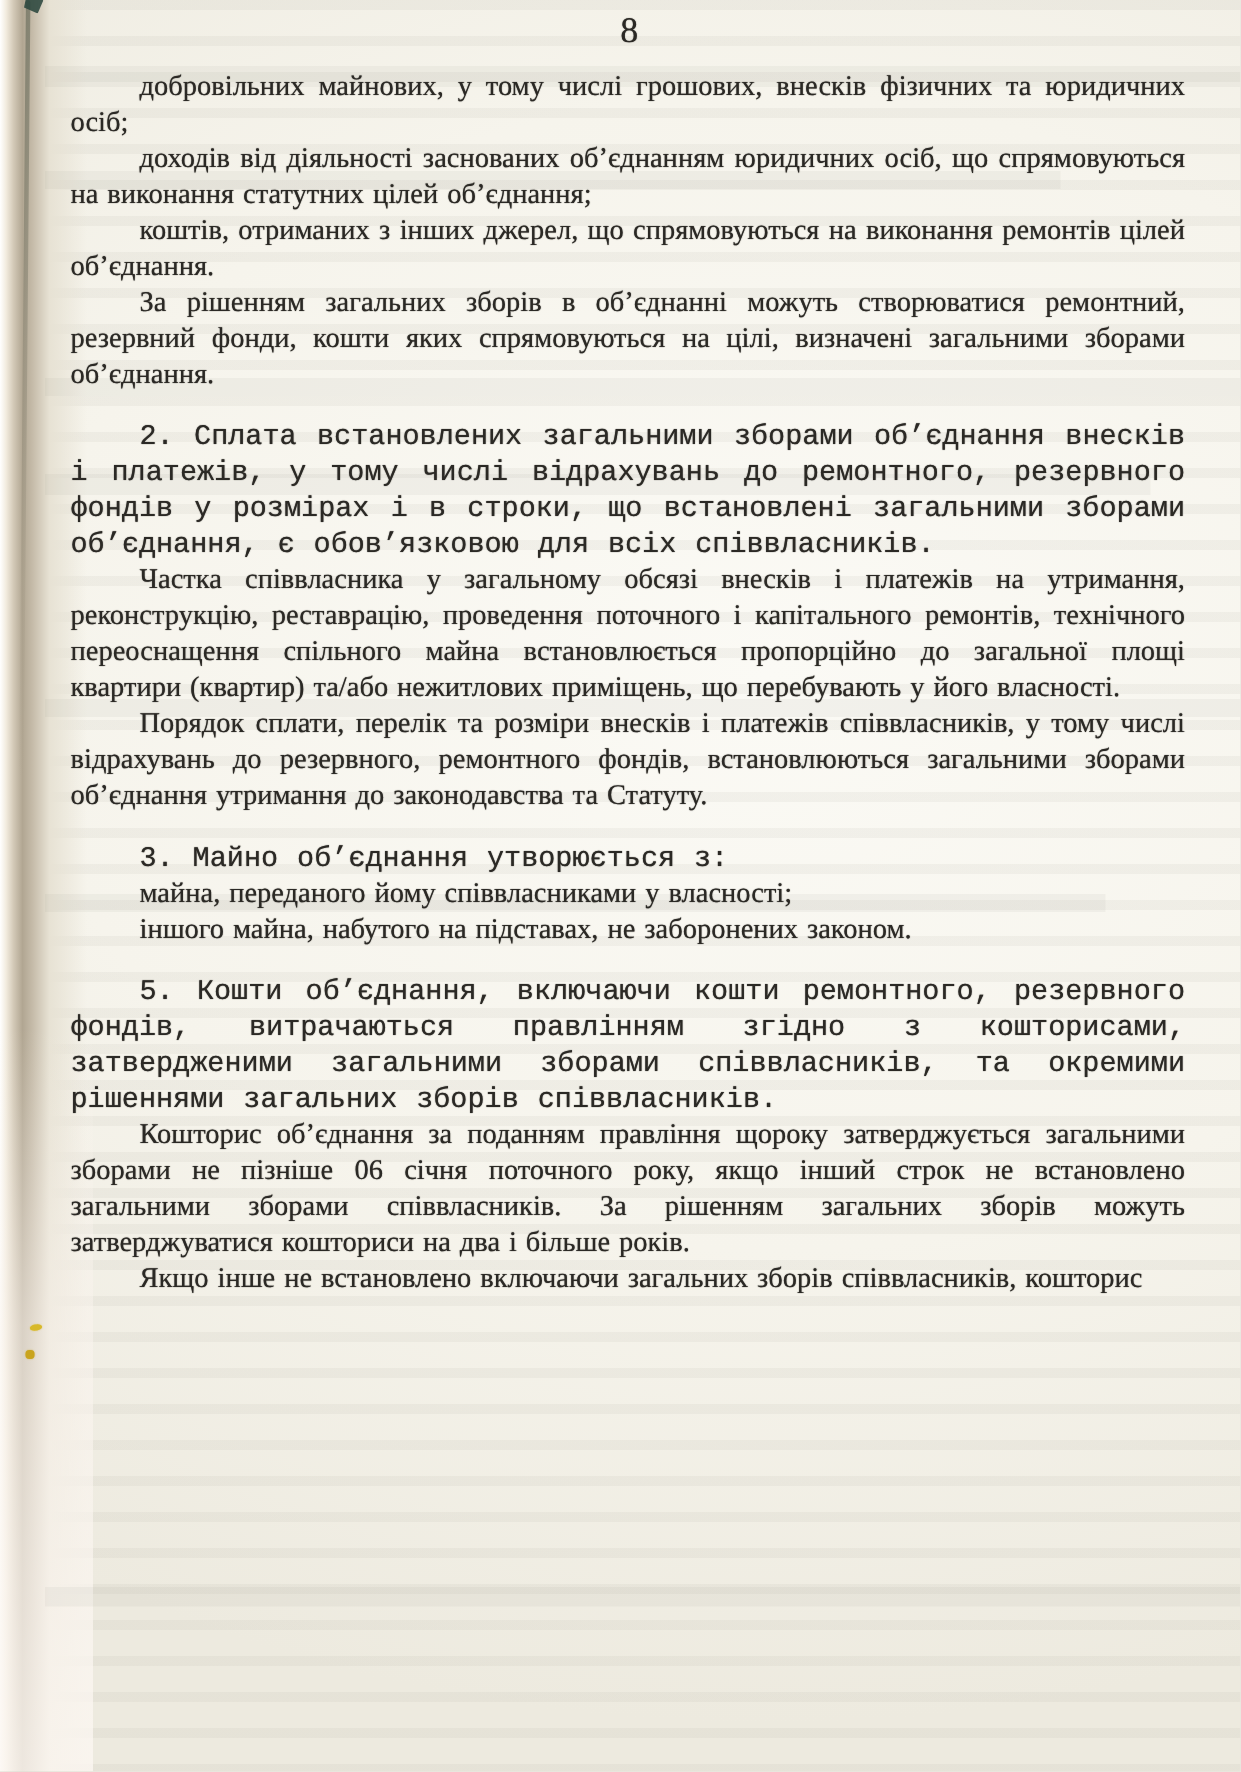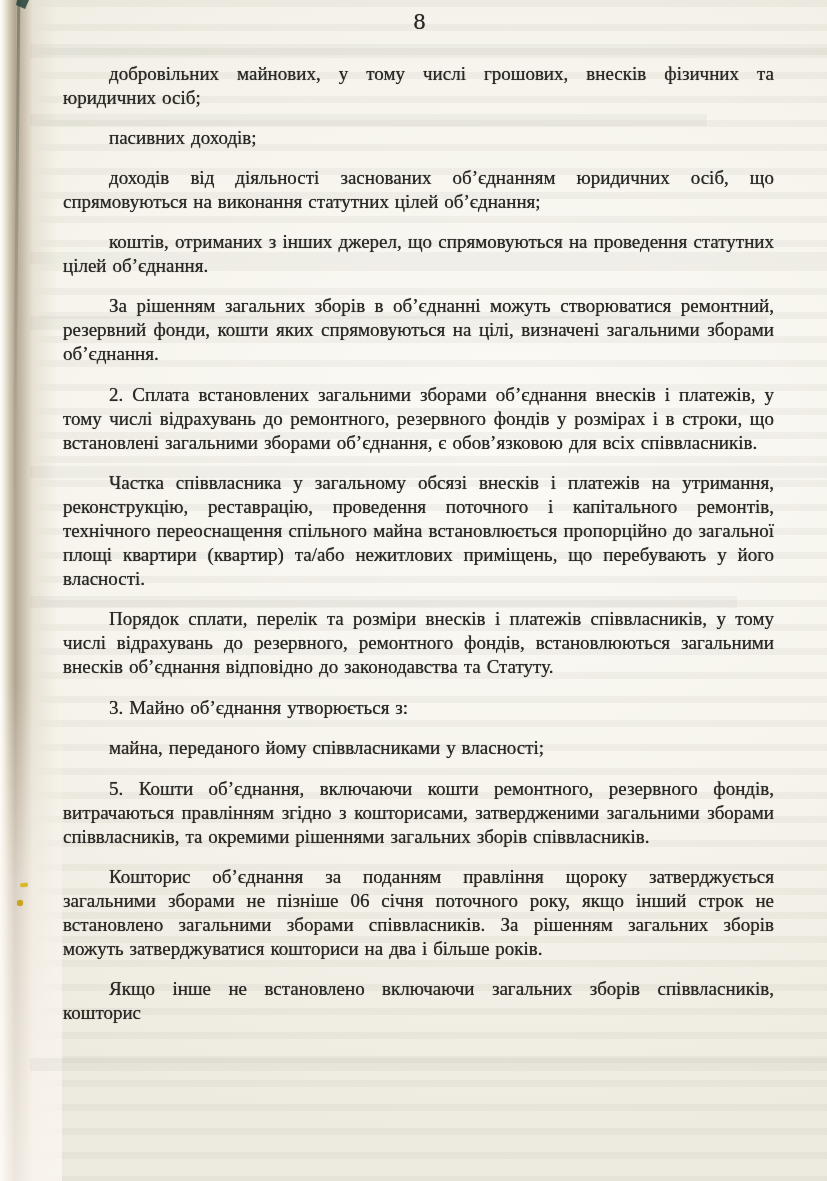--- a/index.html
+++ b/index.html
@@ -76,22 +76,22 @@
     text-shadow:0 0 .7px rgba(43,41,37,.8);
   }
   .doc-body{
     position:absolute;top:46px;left:47px;right:37px;
     font-size:19px;line-height:24px;
     text-align:justify;
     word-spacing:1.2px;
     text-shadow:0 0 .75px rgba(43,41,37,.85);
     hyphens:none;
   }
-  .doc-body p{margin:16px;text-indent:46px;}
-  .doc-body p.gap{margin-top:17px;}
+  .doc-body p{margin:0;text-indent:46px;}
+  .doc-body p.gap{margin-top:17px;font-family:Liberation Mono, monospace;}
 
   
   .streak{position:absolute;left:30px;right:0;background:rgba(158,155,144,.09);pointer-events:none;}
   .s1{top:44px;height:14px;}
   .s2{top:114px;height:12px;right:120px;}
   .s3{top:252px;height:12px;}
   .s4{top:316px;height:14px;right:60px;}
   .s5{top:466px;height:12px;}
   .s6{top:596px;height:12px;right:90px;}
   .s7{top:1058px;height:13px;}
@@ -113,27 +113,27 @@
   <div class="streak s3"></div>
   <div class="streak s4"></div>
   <div class="streak s5"></div>
   <div class="streak s6"></div>
   <div class="streak s7"></div>
 
   <div class="page-number">8</div>
 
   <div class="doc-body">
       <p class="para">добровільних майнових, у тому числі грошових, внесків фізичних та юридичних осіб;</p>
-      <p class="para">пасивних доходів;</p>
       <p class="para">доходів від діяльності заснованих об’єднанням юридичних осіб, що спрямовуються на виконання статутних цілей об’єднання;</p>
-      <p class="para">коштів, отриманих з інших джерел, що спрямовуються на проведення статутних цілей об’єднання.</p>
+      <p class="para">коштів, отриманих з інших джерел, що спрямовуються на виконання ремонтів цілей об’єднання.</p>
       <p class="para">За рішенням загальних зборів в об’єднанні можуть створюватися ремонтний, резервний фонди, кошти яких спрямовуються на цілі, визначені загальними зборами об’єднання.</p>
       <p class="para gap">2. Сплата встановлених загальними зборами об’єднання внесків і платежів, у тому числі відрахувань до ремонтного, резервного фондів у розмірах і в строки, що встановлені загальними зборами об’єднання, є обов’язковою для всіх співвласників.</p>
       <p class="para">Частка співвласника у загальному обсязі внесків і платежів на утримання, реконструкцію, реставрацію, проведення поточного і капітального ремонтів, технічного переоснащення спільного майна встановлюється пропорційно до загальної площі квартири (квартир) та/або нежитлових приміщень, що перебувають у його власності.</p>
-      <p class="para">Порядок сплати, перелік та розміри внесків і платежів співвласників, у тому числі відрахувань до резервного, ремонтного фондів, встановлюються загальними внесків об’єднання відповідно до законодавства та Статуту.</p>
+      <p class="para">Порядок сплати, перелік та розміри внесків і платежів співвласників, у тому числі відрахувань до резервного, ремонтного фондів, встановлюються загальними зборами об’єднання утримання до законодавства та Статуту.</p>
       <p class="para gap">3. Майно об’єднання утворюється з:</p>
       <p class="para">майна, переданого йому співвласниками у власності;</p>
+      <p class="para">іншого майна, набутого на підставах, не заборонених законом.</p>
       <p class="para gap">5. Кошти об’єднання, включаючи кошти ремонтного, резервного фондів, витрачаються правлінням згідно з кошторисами, затвердженими загальними зборами співвласників, та окремими рішеннями загальних зборів співвласників.</p>
       <p class="para">Кошторис об’єднання за поданням правління щороку затверджується загальними зборами не пізніше 06 січня поточного року, якщо інший строк не встановлено загальними зборами співвласників. За рішенням загальних зборів можуть затверджуватися кошториси на два і більше років.</p>
       <p class="para">Якщо інше не встановлено включаючи загальних зборів співвласників, кошторис</p>
     </div>
 
 </div>
 
 </body></html>

